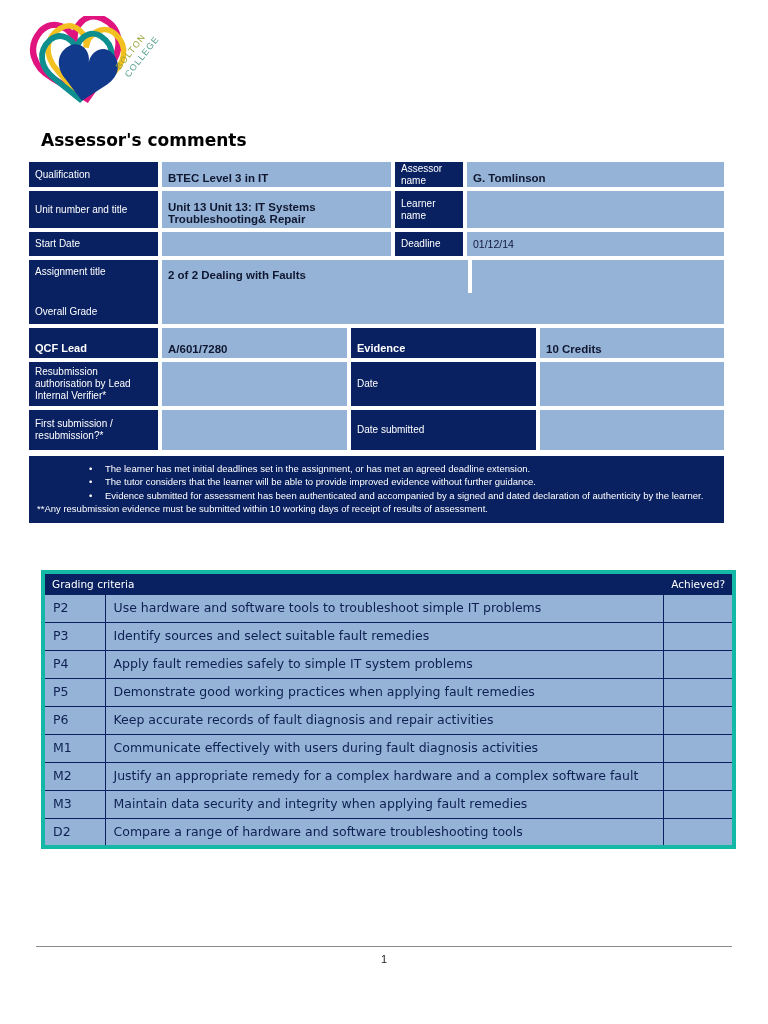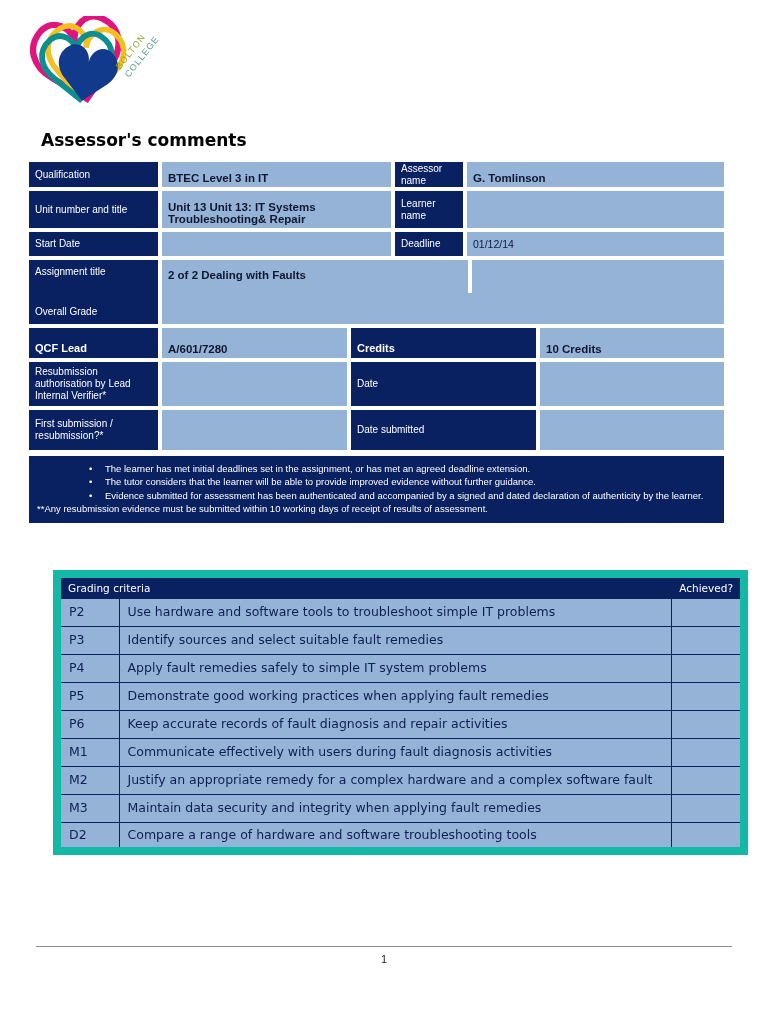--- a/index.html
+++ b/index.html
@@ -46,21 +46,21 @@
   
   .footnote {
     margin-top:6px; background:#0a2161; color:#ffffff;
     font-size:9.5px; line-height:1.42; padding:6px 8px 7px 8px;
   }
   .fn-bullets { margin:0; padding:0 0 0 52px; list-style:none; }
   .fn-bullets li { display:flex; }
   .fn-bullet-dot { width:16px; flex:none; }
 
   
-  .grading { position:absolute; left:41px; top:570px; width:695px; border-collapse:collapse; border:8px solid #14b8a6; font-family:"DejaVu Sans", sans-serif;margin-left:12px; }
+  .grading { position:absolute; left:41px; top:570px; width:695px; border-collapse:collapse; border:4px solid #14b8a6; font-family:"DejaVu Sans", sans-serif; }
   .grading th {
     background:#0a2161; color:#ffffff; font-weight:normal;
     font-size:10.5px; text-align:left; padding:4px 7px; border:1px solid #0a2161;
   }
   .grading th.ach-h { text-align:center; width:68px; }
   .grading td {
     background:#95b3d7; border:1px solid #0a2161;
     font-size:12.5px; color:#0e1f52; padding:4px 8px; line-height:1.3;
     vertical-align:middle;
   }
@@ -157,21 +157,21 @@
     </div>
 
     <div class="drow r-qcf">
       <div class="cell dk b w-lab" style="font-size:11px;">
           <span>QCF Lead</span>
         </div>
       <div class="cell lt b val w-q">
           <span>A/601/7280</span>
         </div>
       <div class="cell dk b w-q" style="font-size:11px;">
-          <span>Credits</span>
+          <span>Evidence</span>
         </div>
       <div class="cell lt b val w-rest">
           <span>10 Credits</span>
         </div>
     </div>
 
     <div class="drow r-resub">
       <div class="cell dk w-lab">
           <span>Resubmission authorisation by Lead Internal Verifier*</span>
         </div>

